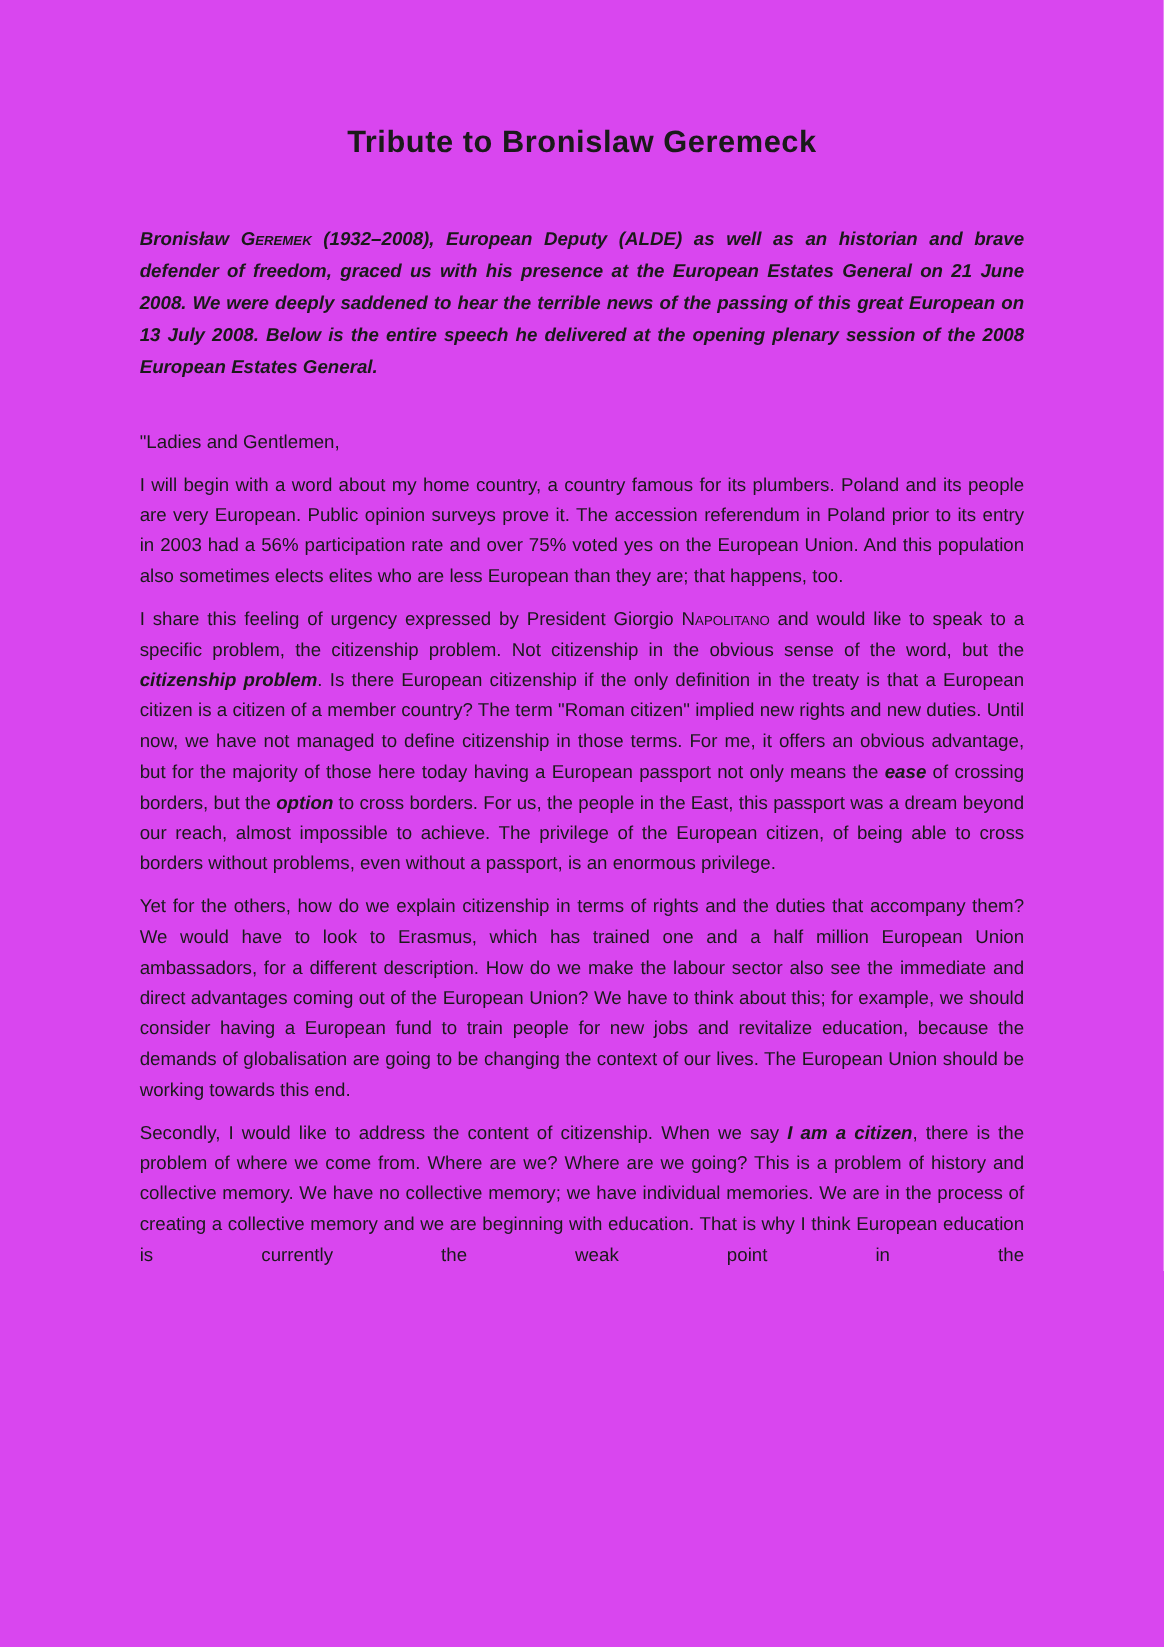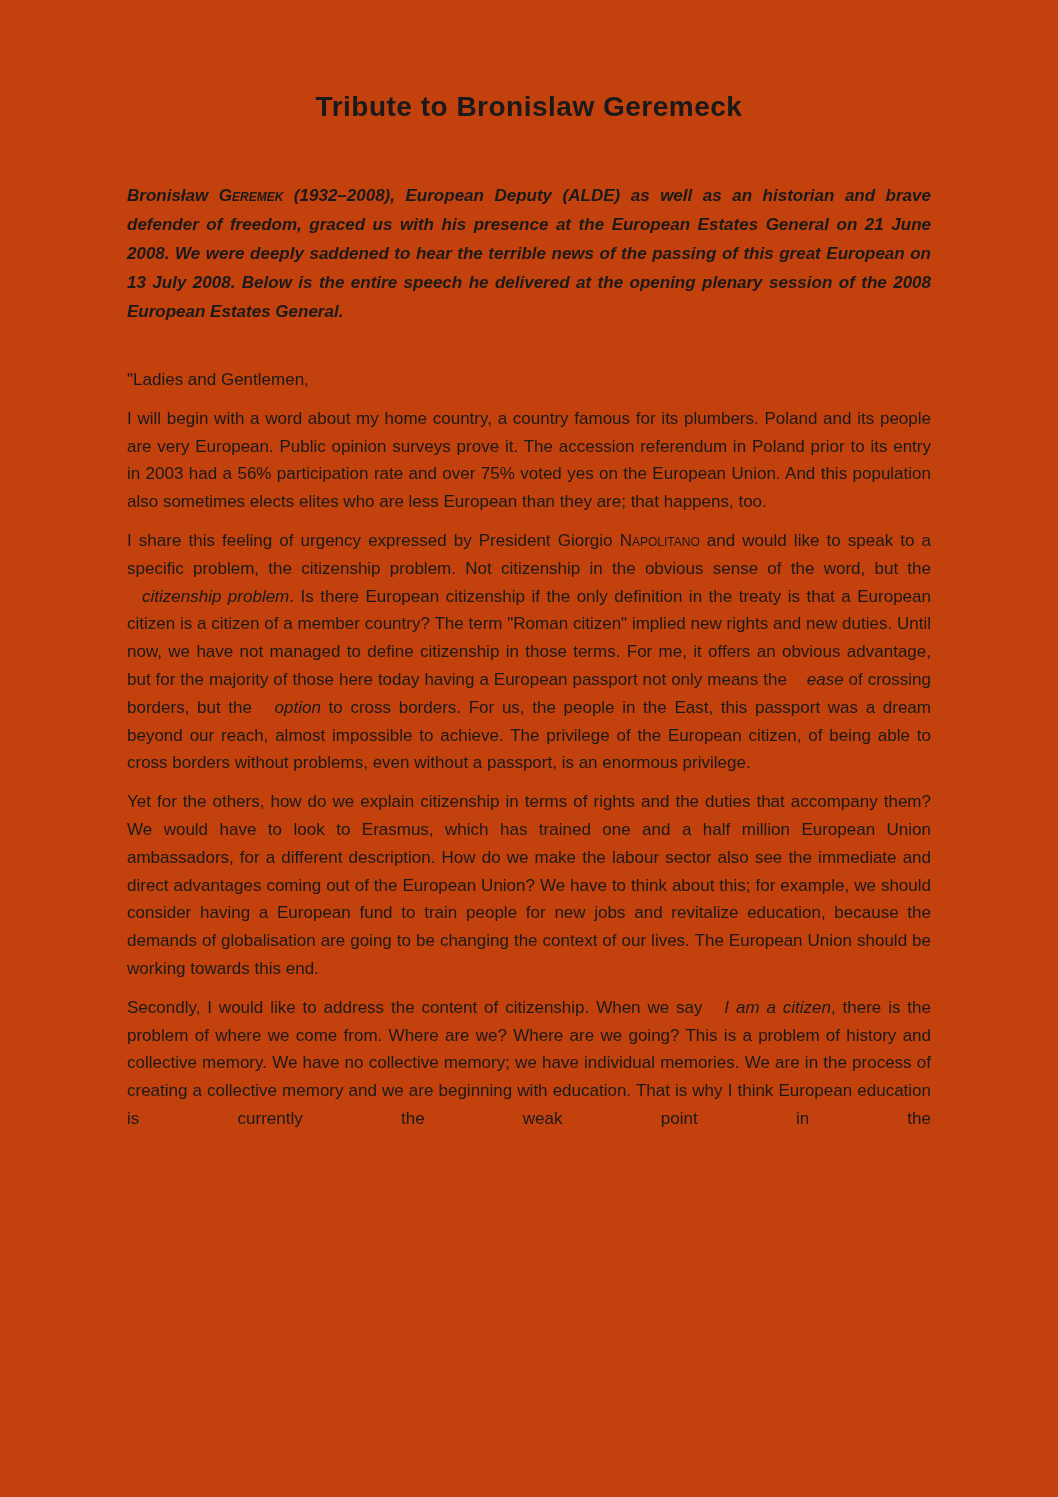--- a/index.html
+++ b/index.html
@@ -4,26 +4,26 @@
 <style>
   html, body {
     margin: 0;
     padding: 0;
     background: #ffffff;
   }
   .page {
     position: relative;
     width: 1058px;
     height: 1497px;
-    background: #c2410c;
+    background: #d946ef;
     color: #1a1a1a;
     font-family: "Liberation Sans", sans-serif;
     overflow: hidden;
     box-sizing: border-box;
-    padding: 88px 127px 0 127px;
+    padding: 110px 127px 0 127px;
   }
   .title {
     margin: 0;
     font-size: 28px;
     line-height: 38px;
     font-weight: bold;
     text-align: center;
     letter-spacing: 0.5px;
     color: #1a1a1a;
   }
@@ -40,21 +40,21 @@
     font-size: 17px;
     line-height: 27.8px;
     text-align: justify;
   }
   .body p:last-child {
     
     text-align-last: justify;
     margin-bottom: 0;
   }
   .sc { font-variant: small-caps; }
-  .bi { font-weight: normal; font-style: italic; margin-left: 15px; }
+  .bi { font-weight: bold; font-style: italic; }
 </style>
 </head>
 <body>
 
 <div class="page">
   <h1 class="title">Tribute to Bronislaw Geremeck</h1>
 
   <p class="intro"><span>Bronisław </span><span class="sc">Geremek</span><span> (1932–2008), European Deputy (ALDE) as well as an historian and brave defender of freedom, graced us with his presence at the European Estates General on 21 June 2008. We were deeply saddened to hear the terrible news of the passing of this great European on 13 July 2008. Below is the entire speech he delivered at the opening plenary session of the 2008 European Estates General.</span></p>
 
   <div class="body">

